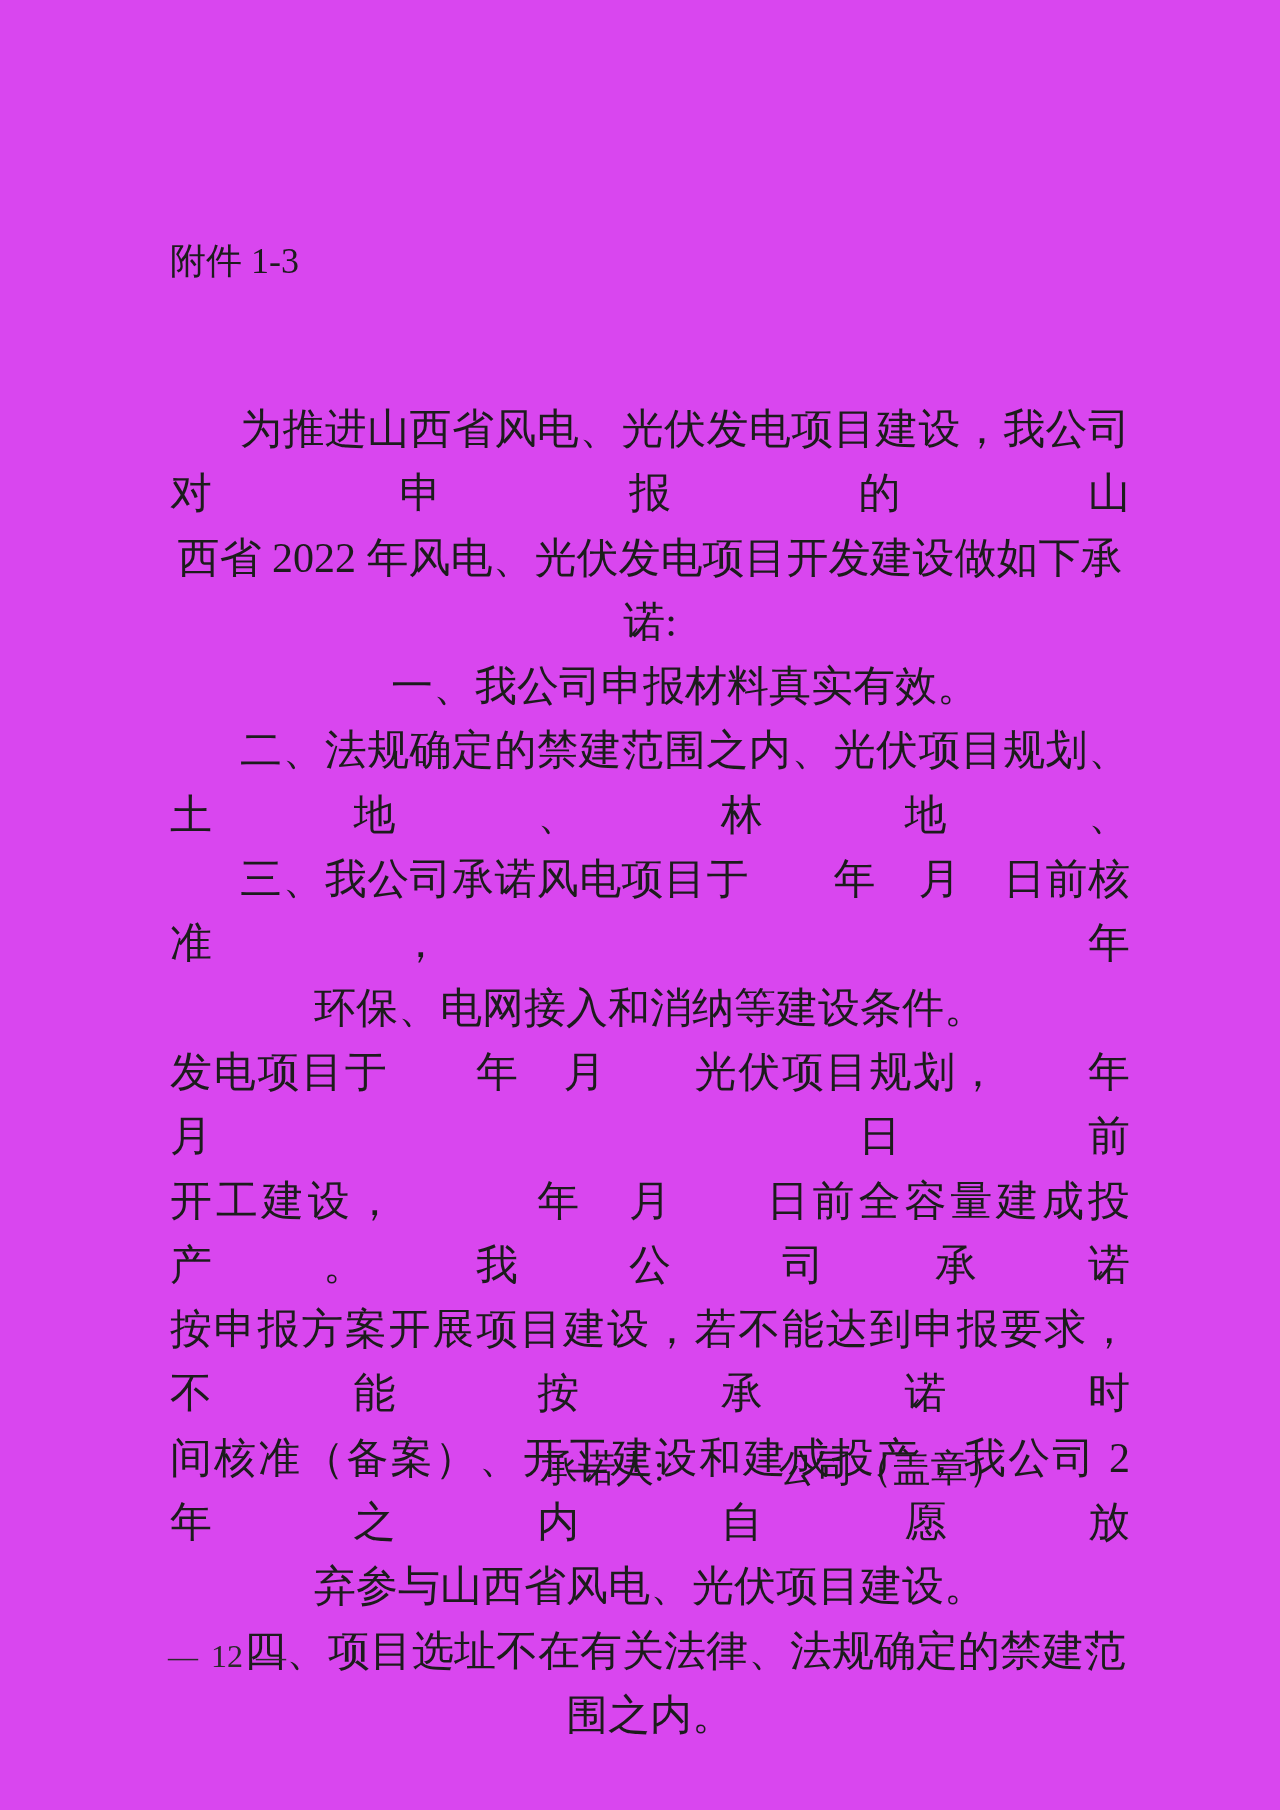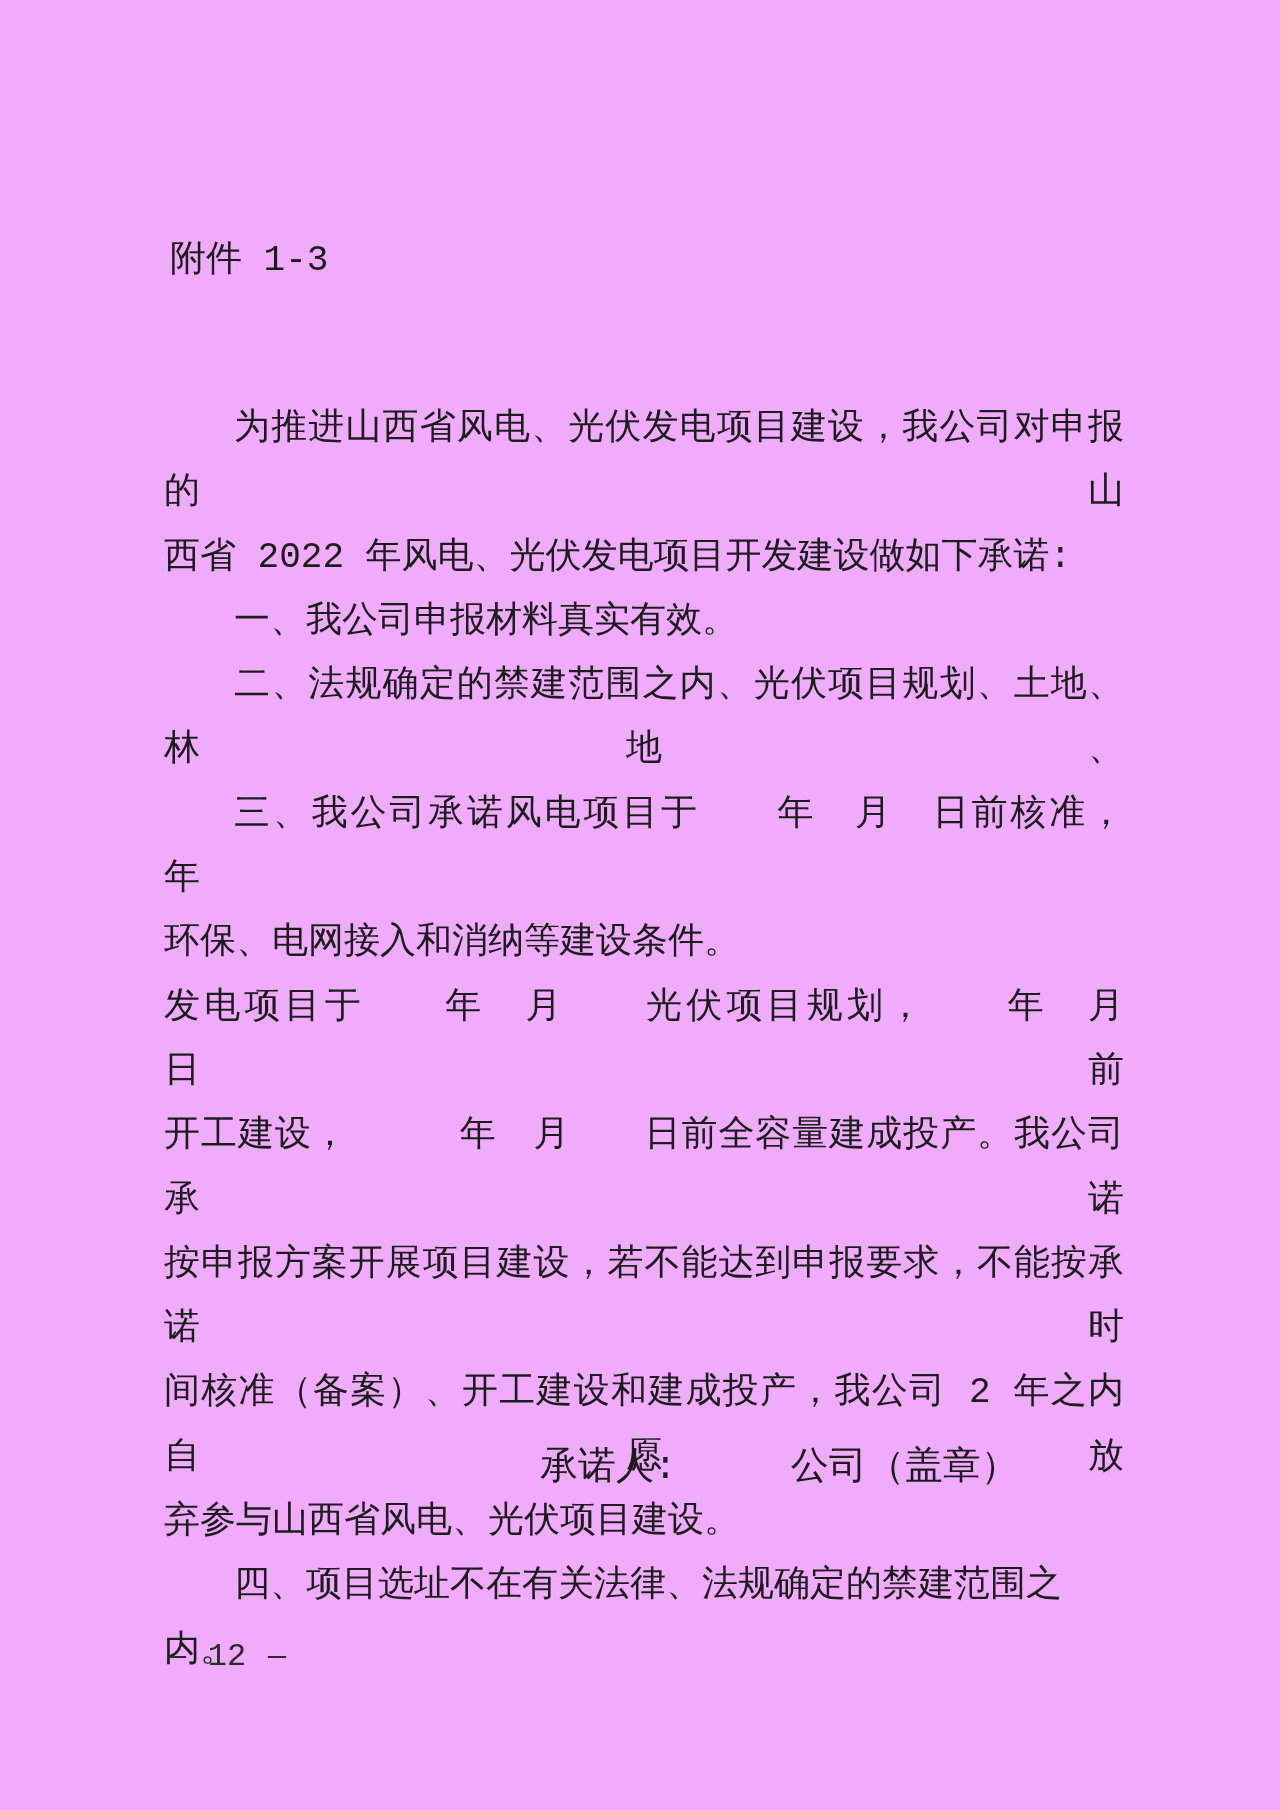--- a/index.html
+++ b/index.html
@@ -4,22 +4,22 @@
 <style>
   html, body {
     margin: 0;
     padding: 0;
     background: #e8e8e8;
   }
   .page {
     position: relative;
     width: 1280px;
     height: 1810px;
-    background: #f0abfc;
-    font-family: Liberation Mono, monospace;
+    background: #d946ef;
+    font-family: Liberation Serif, serif;
     color: #1c1c1c;
     overflow: hidden;
   }
   .attachment-label {
     position: absolute;
     left: 170px;
     top: 240px;
     font-size: 36px;
     line-height: 42px;
     white-space: pre;
@@ -30,29 +30,29 @@
     top: 316px;
     width: 980px;
     text-align: center;
     font-size: 40px;
     font-weight: bold;
     line-height: 48px;
     white-space: pre;
   }
   .doc-body {
     position: absolute;
-    left: 164px;
+    left: 170px;
     top: 397px;
     width: 960px;
-    font-size: 36px;
+    font-size: 42px;
     line-height: 64.3px;
   }
   .line {
     white-space: pre-wrap;
-    text-align: left;
+    text-align: center;
   }
   .line.indent { text-indent: 70px; }
   .line.lead   { padding-left: 33px; }
   .line.fill   {
     text-align: justify;
     text-align-last: justify;
   }
   .signature {
     position: absolute;
     left: 540px;

